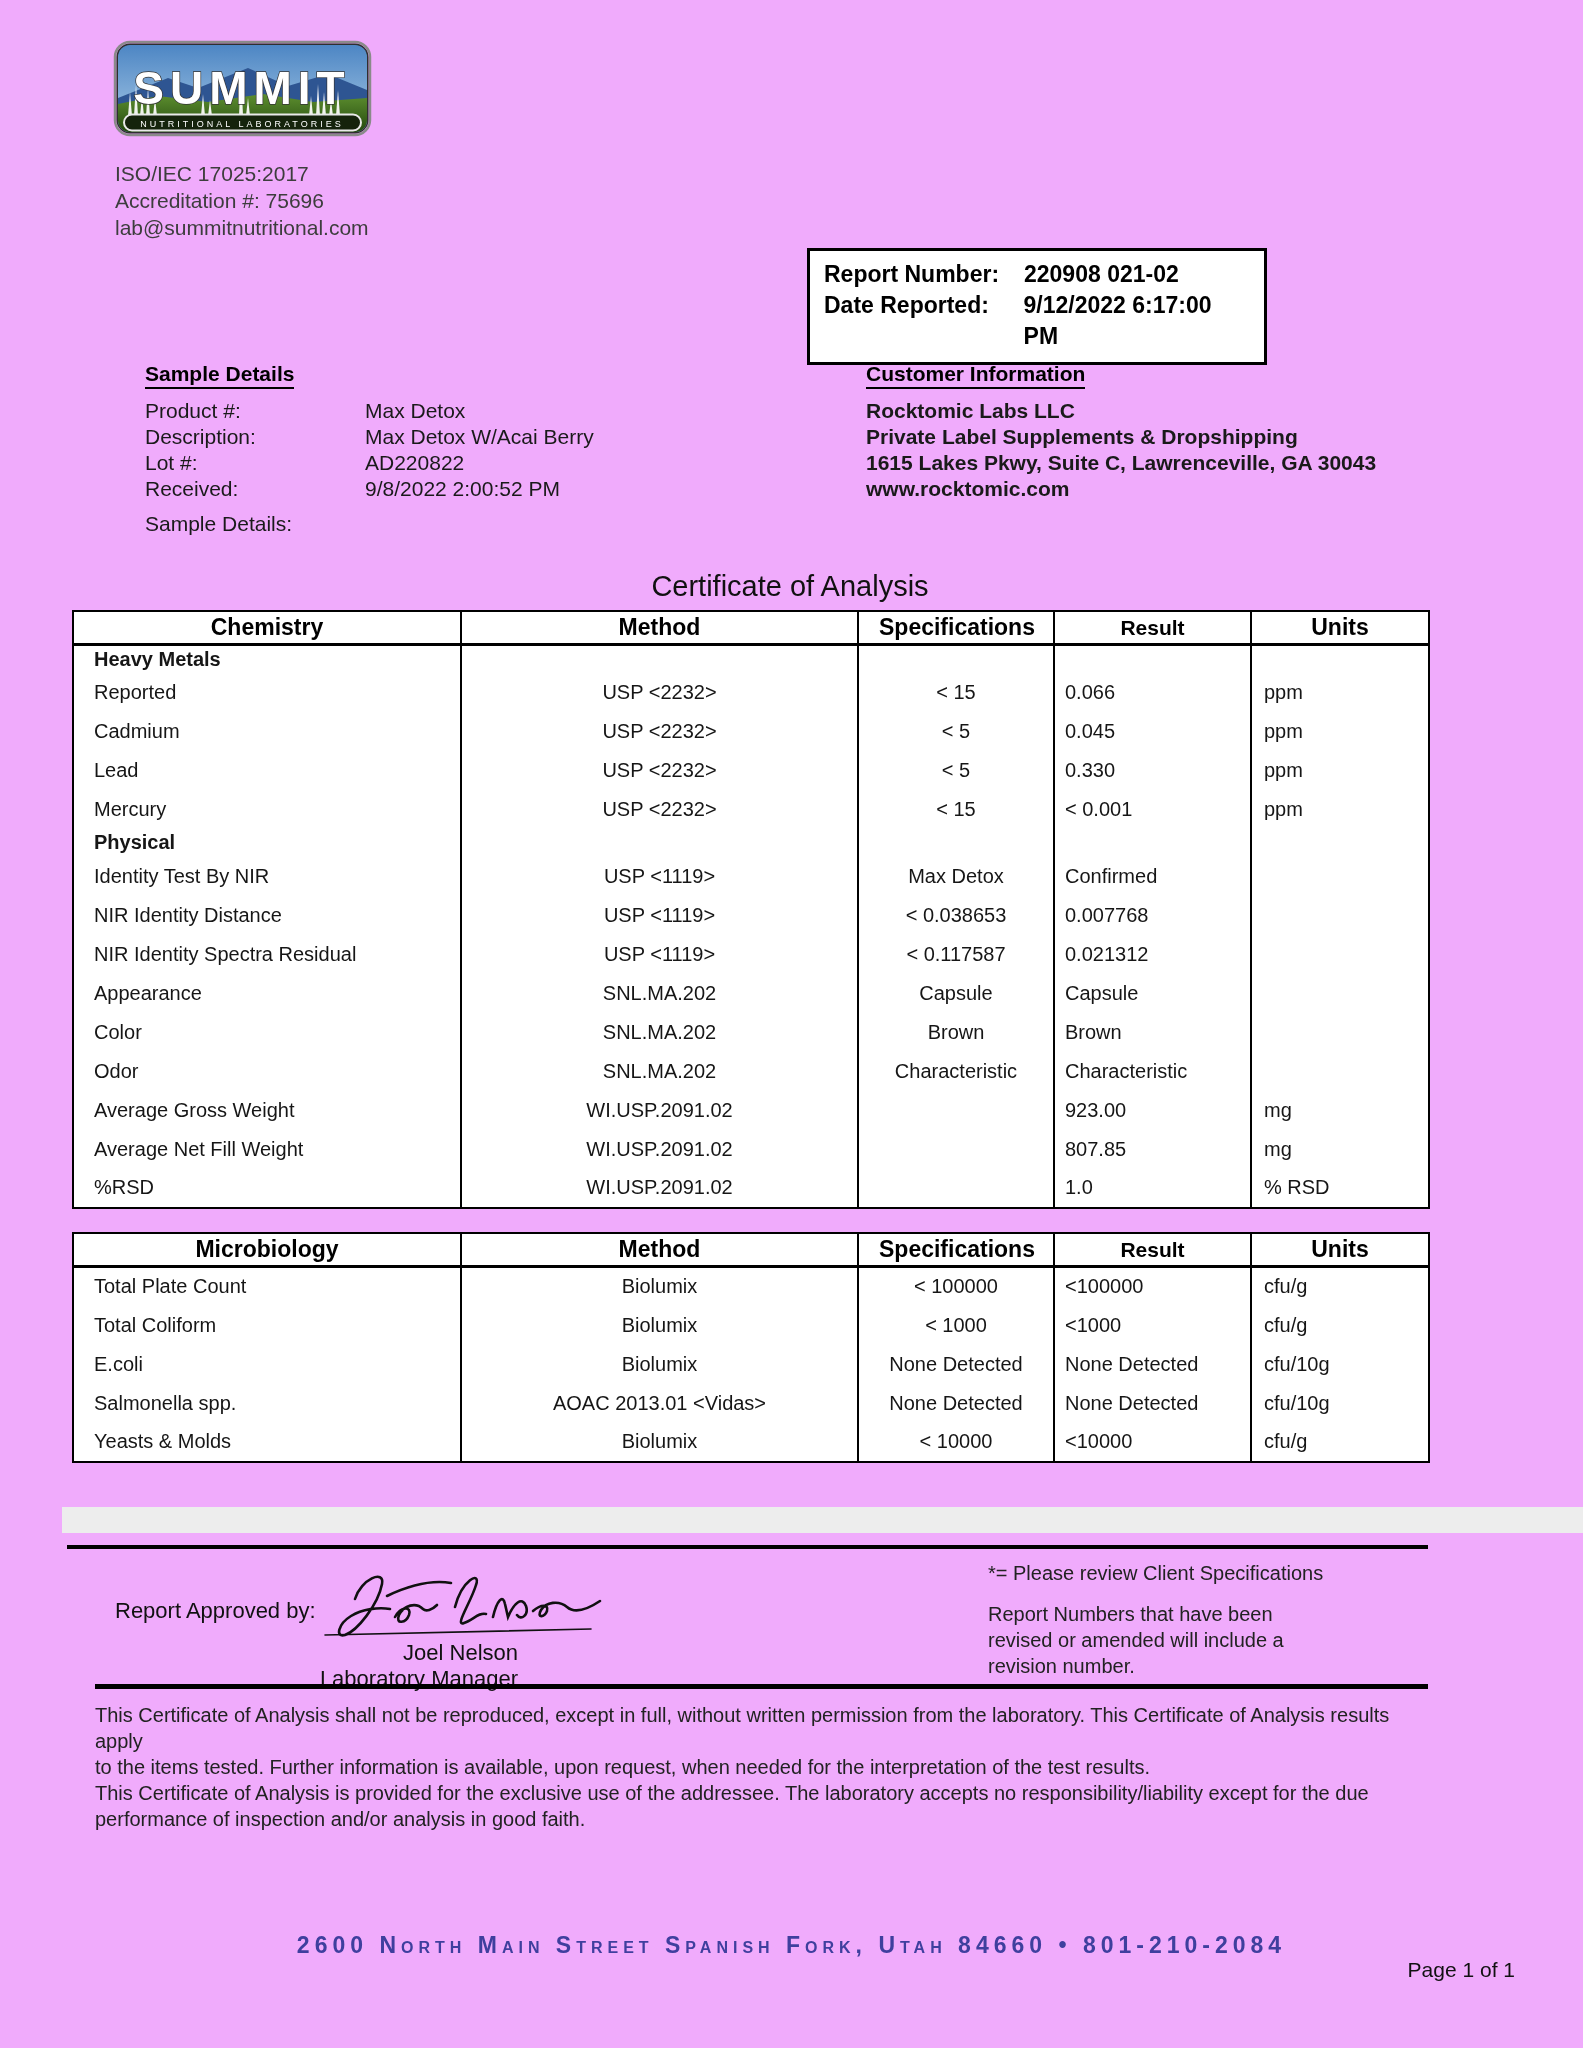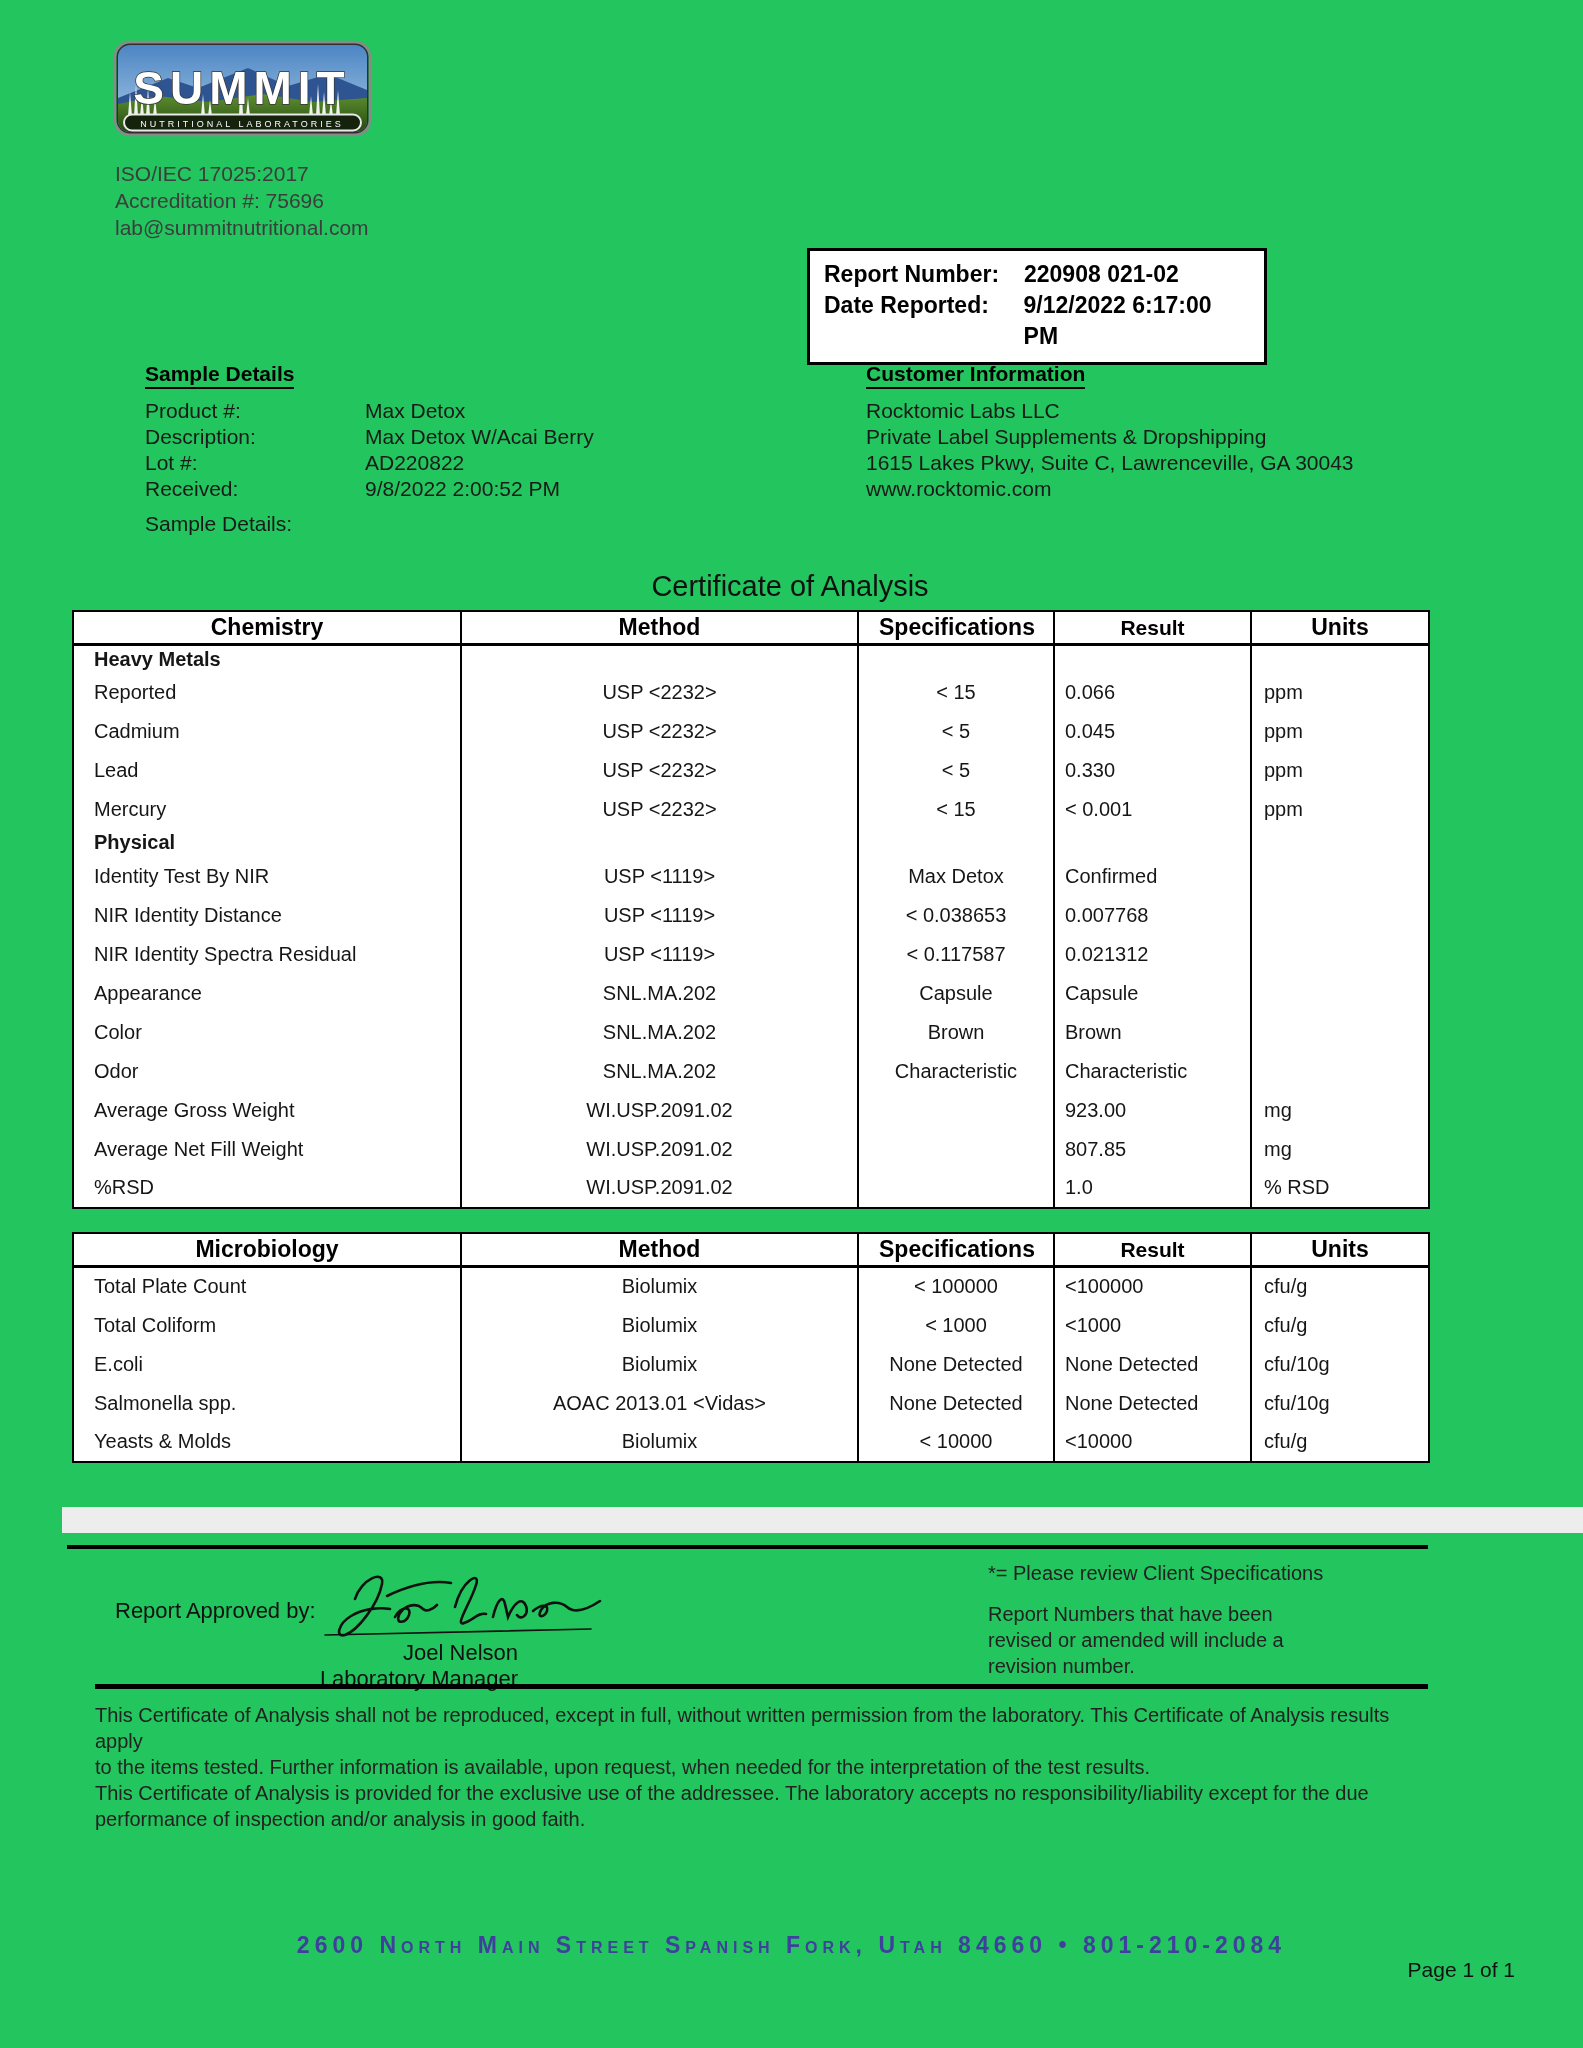--- a/index.html
+++ b/index.html
@@ -1,32 +1,32 @@
 <!DOCTYPE html>
 <html><head>
 <meta charset="utf-8">
 <style>
   html,body { margin:0; padding:0; background:#ffffff; }
-  .page { position:relative; width:1583px; height:2048px; background:#22c55e;
+  .page { position:relative; width:1583px; height:2048px; background:#f0abfc;
           font-family:"Liberation Sans", sans-serif; color:#1a1a1a; overflow:hidden; }
 
   
   .logo { position:absolute; left:113px; top:40px; width:259px; height:97px; }
   .contact { position:absolute; left:115px; top:160px; font-size:21px; line-height:27px; color:#3d3d3d; }
   .report-box { position:absolute; left:807px; top:248px; width:428px; border:3px solid #000; padding:8px 12px 10px 14px; background:#fff; }
   .report-box .row { display:flex; font-weight:bold; font-size:23px; line-height:31px; color:#000; }
   .report-box .lbl { width:200px; }
 
   
   .section-heading { font-size:21px; font-weight:bold; color:#000; display:inline-block; border-bottom:2px solid #000; padding-bottom:1px; margin-bottom:9px; }
   .sample { position:absolute; left:145px; top:362px; font-size:21px; }
   .sample .grid { display:grid; grid-template-columns:220px 1fr; line-height:26px; }
   .sample-extra { position:absolute; left:145px; top:512px; font-size:21px; }
   .customer { position:absolute; left:866px; top:362px; font-size:21px; }
-  .customer .lines div { line-height:26px; }
+  .customer .lines div { line-height:26px;font-weight:bold; }
 
   
   .coa-title { position:absolute; left:100px; top:570px; width:1380px; text-align:center; font-size:29px; color:#111; }
 
   
   .coa-table { position:absolute; left:72px; width:1356px; border-collapse:collapse; table-layout:fixed; background:#fff; }
   .coa-table.chem  { top:610px; }
   .coa-table.micro { top:1232px; }
   .coa-table { border:2px solid #000; }
   .coa-table th { border-bottom:3px solid #000; font-size:23px; font-weight:bold; height:31px; text-align:center; color:#000; padding:0 20px; }

